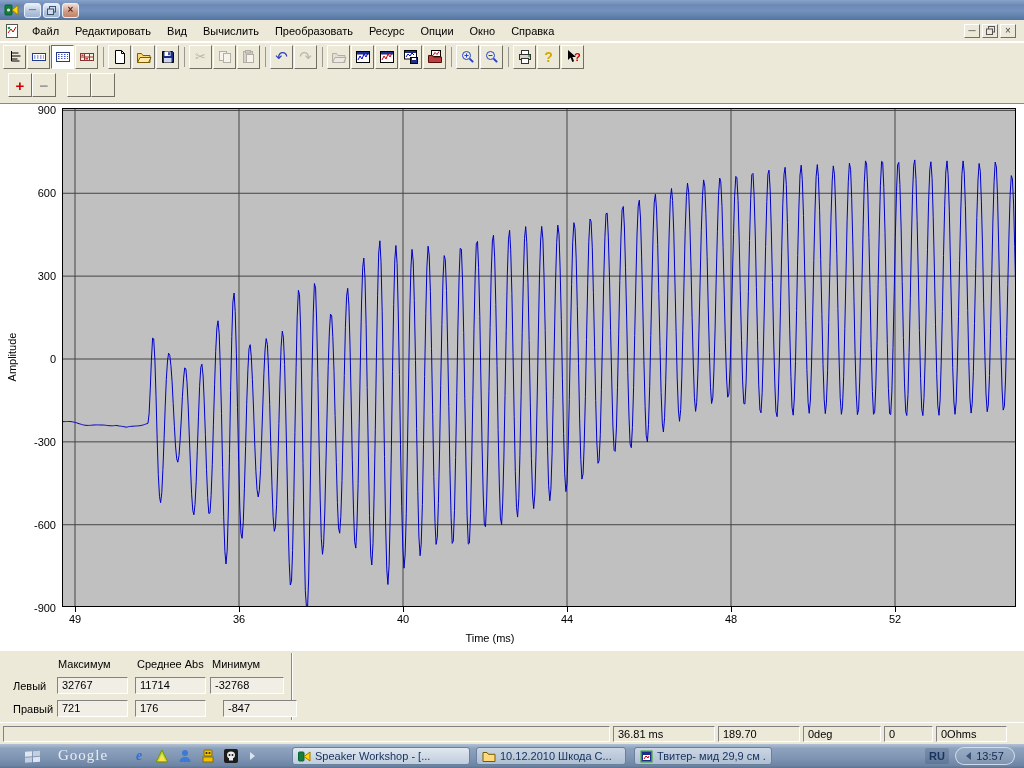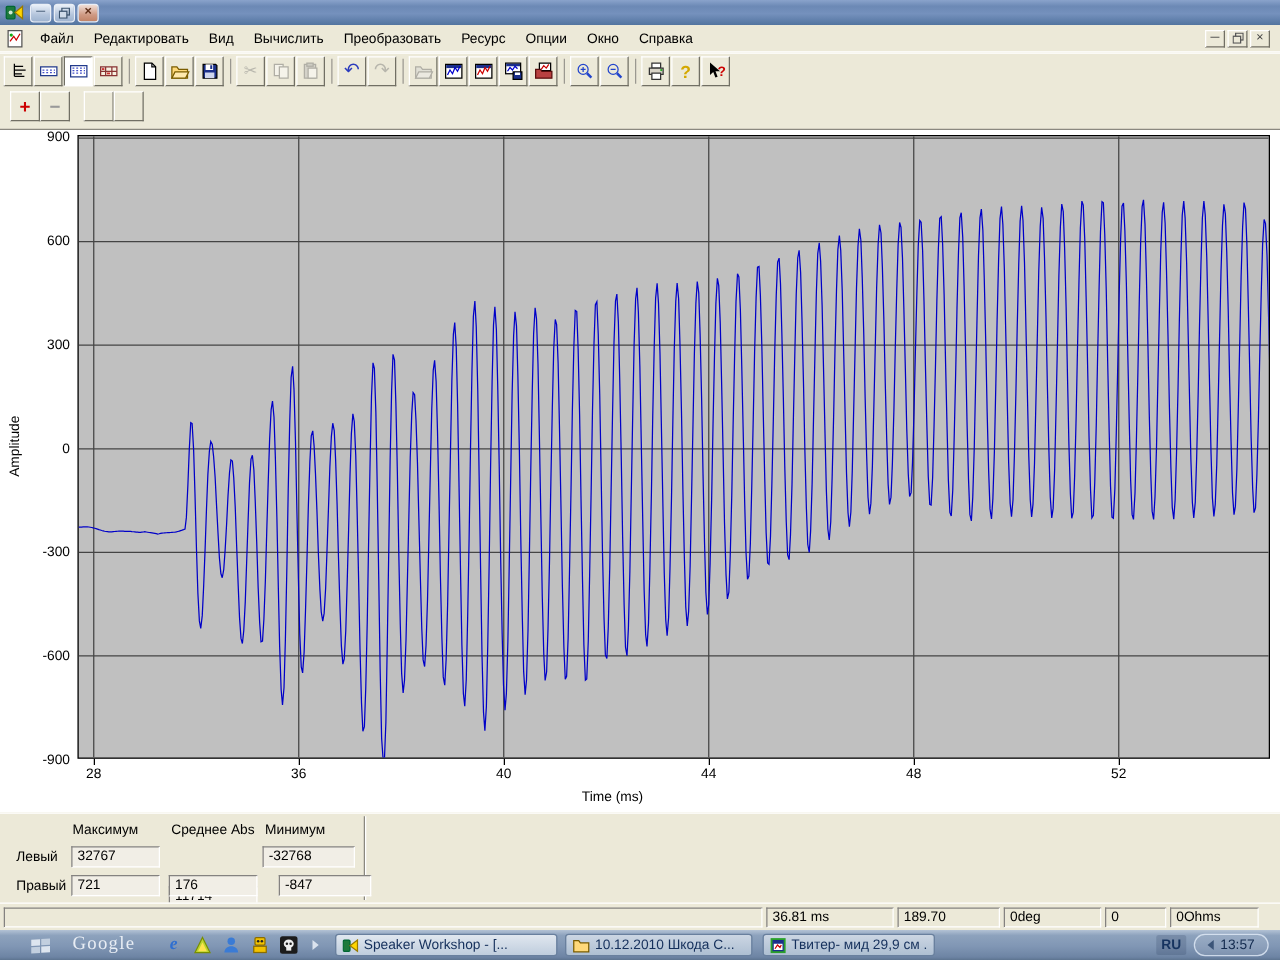--- a/index.html
+++ b/index.html
@@ -74,21 +74,21 @@
   .taskbar { position:absolute; left:0; top:744px; width:1024px; height:24px;
     background:linear-gradient(180deg,#b3c2d5 0%,#8da2bd 18%,#8096b4 55%,#6d84a4 90%,#5d7490 100%); }
   .tk-flag { position:absolute; left:22px; top:4px; }
   .tk-google { position:absolute; left:58px; top:3px; font-family:"Liberation Serif", serif; font-size:15px;
     color:#e8edf4; letter-spacing:1px; }
   .ql-icon { position:absolute; top:4px; width:18px; height:16px; display:flex; align-items:center; justify-content:center; }
   .tk-chevron { position:absolute; left:250px; top:8px; width:0; height:0;
     border-left:5px solid #dbe3ee; border-top:4px solid transparent; border-bottom:4px solid transparent; }
   .taskbtn { position:absolute; top:3px; height:18px; border-radius:3px; border:1px solid #69809e;
     background:linear-gradient(180deg,#ccd6e3,#aebfd2); color:#15305c; display:flex; align-items:center;
-    padding:0 5px; gap:4px; white-space:nowrap; overflow:hidden; }
+    padding:0 5px; gap:4px; white-space:nowrap; overflow:hidden;margin-left:24px; }
   .taskbtn.active { background:linear-gradient(180deg,#e0e7ef,#bfcddd); }
   .taskbtn .lbl { overflow:hidden; text-overflow:clip; }
   .tk-ru { position:absolute; left:925px; top:4px; width:24px; height:16px; background:rgba(25,45,75,.18);
     color:#16335f; font-weight:bold; display:flex; align-items:center; justify-content:center; border-radius:2px; }
   .tk-clock { position:absolute; left:955px; top:3px; width:60px; height:18px; border:1px solid rgba(225,235,247,.8);
     border-radius:9px; background:rgba(255,255,255,.10); color:#122a4e; display:flex; align-items:center;
     justify-content:center; gap:5px; }
   .tray-arrow { width:0; height:0; border-right:5px solid #3c5578; border-top:4px solid transparent;
     border-bottom:4px solid transparent; }
 </style>
@@ -364,21 +364,21 @@
     </div>
     <div class="axis-label-y">Amplitude</div>
     <div class="axis-label-x">Time (ms)</div>
   <div class="ylab" style="top: 0.42px;">900</div>
       <div class="ylab" style="top: 83.28px;">600</div>
       <div class="ylab" style="top: 166.14px;">300</div>
       <div class="ylab" style="top: 249px;">0</div>
       <div class="ylab" style="top: 331.86px;">-300</div>
       <div class="ylab" style="top: 414.72px;">-600</div>
       <div class="ylab" style="top: 497.58px;">-900</div>
-      <div class="xlab" style="left: 58px;">28</div>
+      <div class="xlab" style="left: 58px;">49</div>
       <div class="xtickmark" style="left: 75px;"></div>
       <div class="xlab" style="left: 222px;">36</div>
       <div class="xtickmark" style="left: 239px;"></div>
       <div class="xlab" style="left: 386px;">40</div>
       <div class="xtickmark" style="left: 403px;"></div>
       <div class="xlab" style="left: 550px;">44</div>
       <div class="xtickmark" style="left: 567px;"></div>
       <div class="xlab" style="left: 714px;">48</div>
       <div class="xtickmark" style="left: 731px;"></div>
       <div class="xlab" style="left: 878px;">52</div>
@@ -386,21 +386,21 @@
     </div>
 
   <div class="stats" id="stats">
     <div class="stats-vdiv1"></div>
     <div class="stats-vdiv2"></div>
   <div class="stat-header" style="left: 58px;">Максимум</div>
       <div class="stat-header" style="left: 137px;">Среднее Abs</div>
       <div class="stat-header" style="left: 212px;">Минимум</div>
       <div class="stat-rowlabel" style="left: 13px; top: 29px;">Левый</div>
       <div class="stat-field" style="left: 57px; top: 26px; width: 71px;">32767</div>
-      <div class="stat-field" style="left: 135px; top: 26px; width: 71px; margin-top: 32px;">11714</div>
+      <div class="stat-field" style="left: 135px; top: 26px; width: 71px;">11714</div>
       <div class="stat-field" style="left: 210px; top: 26px; width: 74px;">-32768</div>
       <div class="stat-rowlabel" style="left: 13px; top: 52px;">Правый</div>
       <div class="stat-field" style="left: 57px; top: 49px; width: 71px;">721</div>
       <div class="stat-field" style="left: 135px; top: 49px; width: 71px;">176</div>
       <div class="stat-field" style="left: 223px; top: 49px; width: 74px;">-847</div>
     </div>
 
   <div class="statusbar" id="statusbar">
       <div class="sb-field" style="left: 3px; width: 607px;"></div>
       <div class="sb-field" style="left: 613px; width: 102px;">36.81  ms</div>

